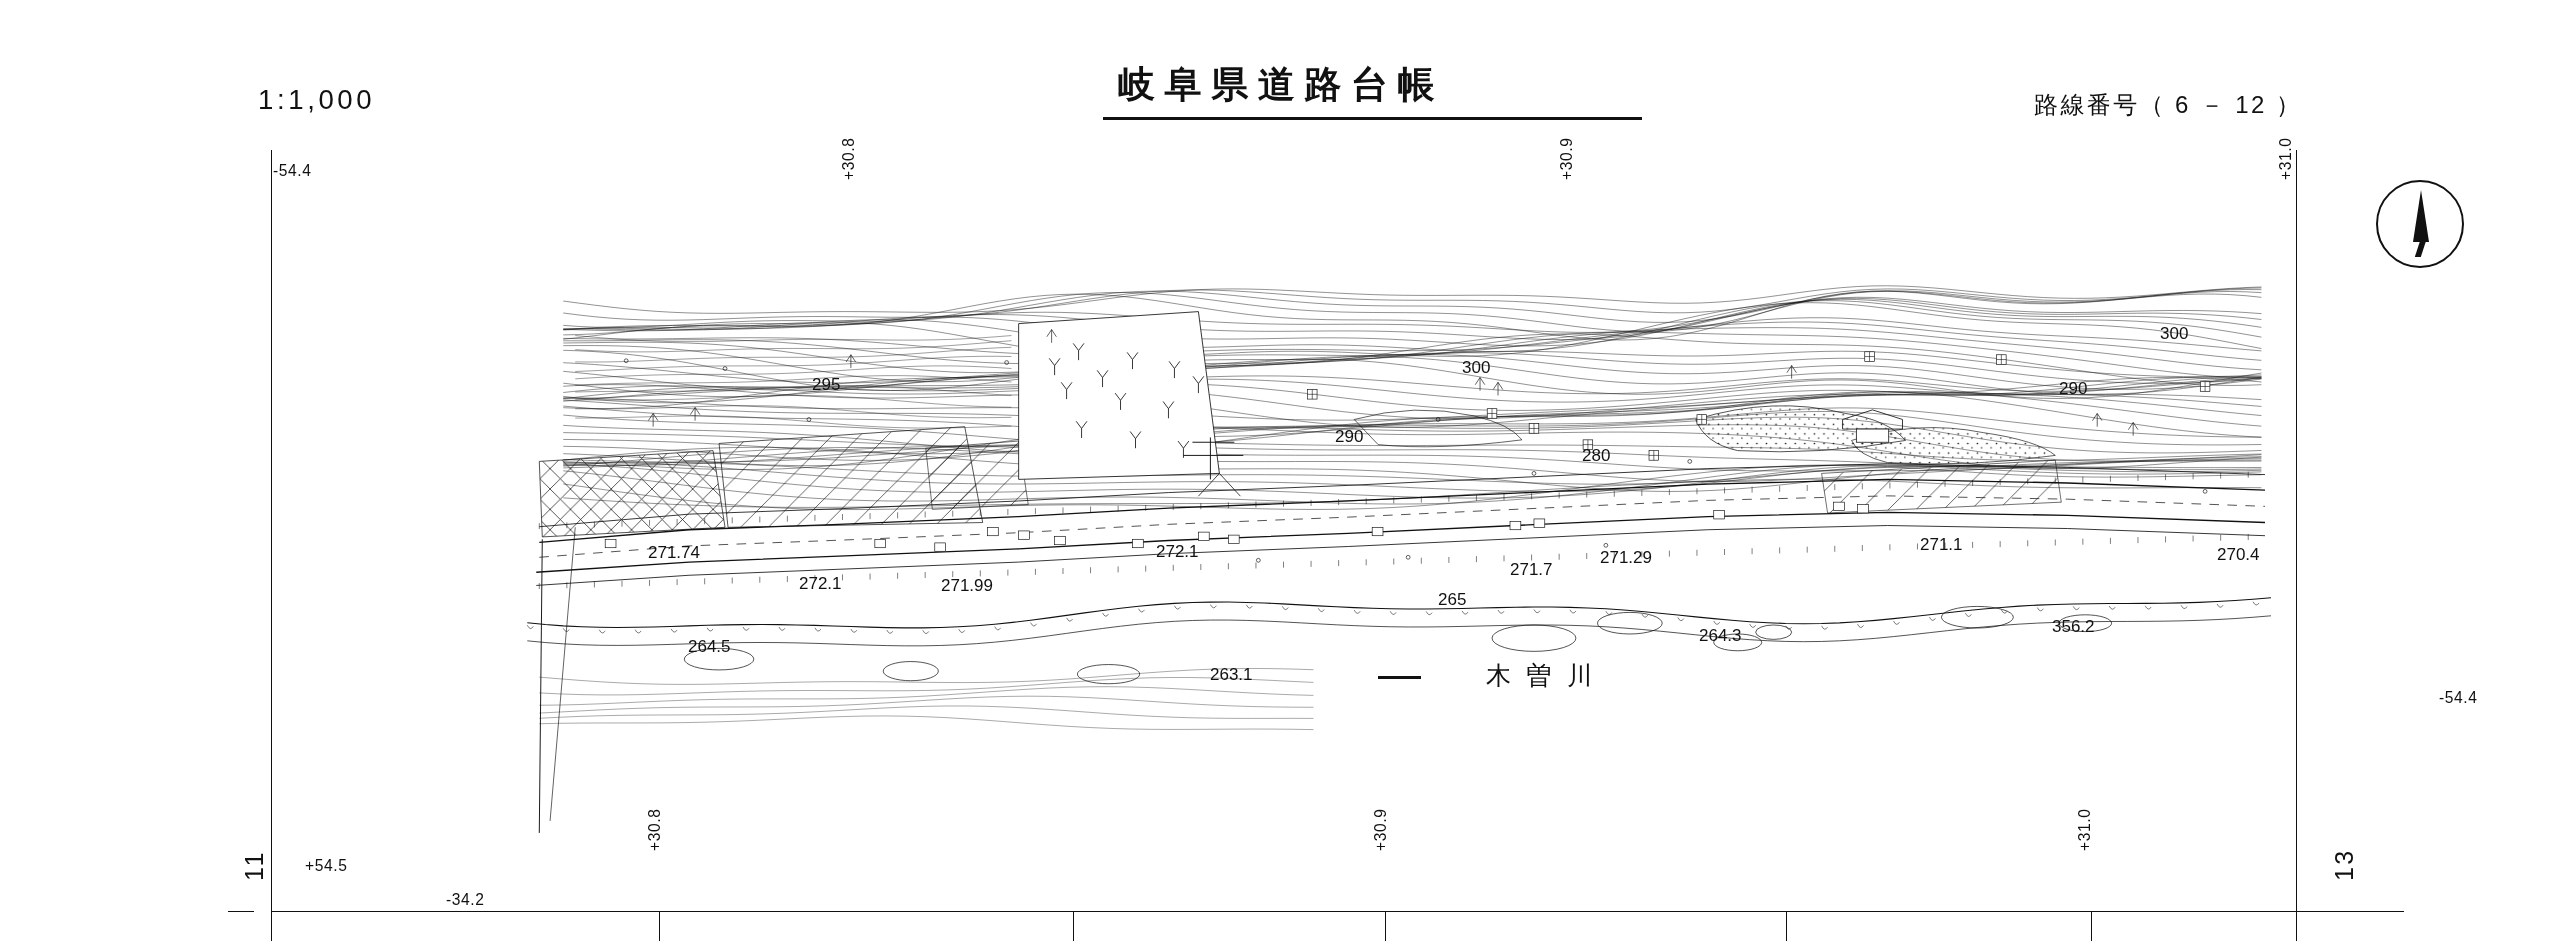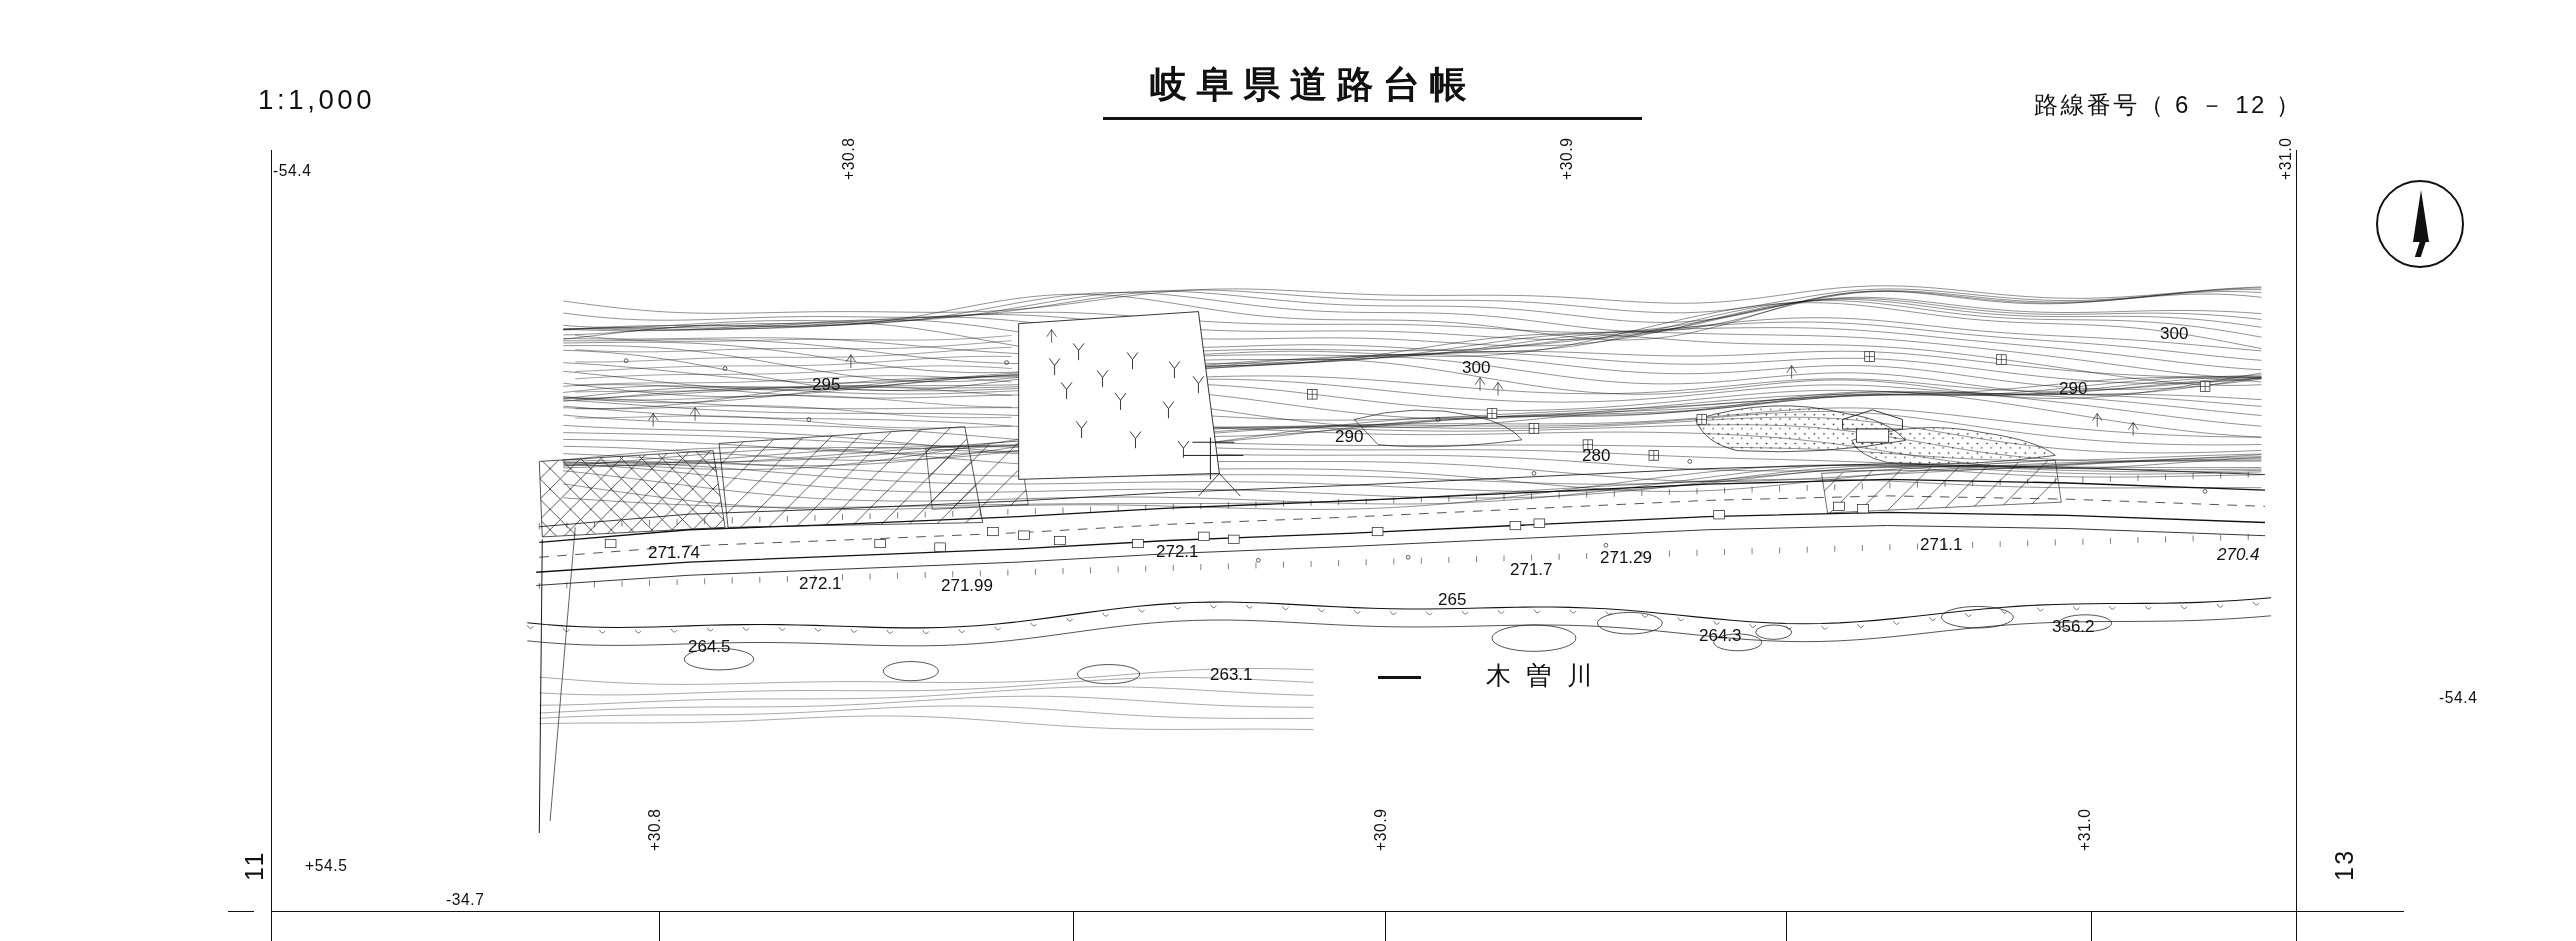--- a/index.html
+++ b/index.html
@@ -2,21 +2,21 @@
 <html style="font-size:9.6px"><head>
 <meta charset="utf-8">
 <style>
   html,body{margin:0;padding:0;background:#ffffff;}
   body{width:2576px;height:942px;position:relative;overflow:hidden;
        font-family:"Liberation Sans",sans-serif;color:#111;}
   .sheet{position:absolute;left:0;top:0;width:2576px;height:942px;background:#fff;}
 
   
   .scale-label{position:absolute;left:258px;top:84px;font-size:27.6px;letter-spacing:3.6px;}
-  .main-title{position:absolute;left:1118px;top:60px;font-size:37px;font-weight:bold;letter-spacing:9.6px;margin-left:32px;}
+  .main-title{position:absolute;left:1118px;top:60px;font-size:37px;font-weight:bold;letter-spacing:9.6px;}
   .title-rule{position:absolute;left:1103px;top:117px;width:539px;height:3px;background:#111;}
   .route-label{position:absolute;left:2034px;top:89px;font-size:24px;letter-spacing:2.4px;}
 
   
   .vline{position:absolute;width:1.2px;background:#111;}
   .hline{position:absolute;height:1.2px;background:#111;}
 
   
   .tick{position:absolute;font-size:15.6px;letter-spacing:0.6px;white-space:nowrap;}
   .tick.rot{transform-origin:left top;transform:rotate(-90deg);}
@@ -423,41 +423,41 @@
       </g>
   </svg>
 
   <div id="ticks">
       <div class="tick" style="left: 273px; top: 162px;">-54.4</div>
       <div class="tick rot" style="left: 840px; top: 180px; transform: rotate(-90deg);">+30.8</div>
       <div class="tick rot" style="left: 1558px; top: 180px; transform: rotate(-90deg);">+30.9</div>
       <div class="tick rot" style="left: 2277px; top: 180px; transform: rotate(-90deg);">+31.0</div>
       <div class="tick" style="left: 2439px; top: 689px;">-54.4</div>
       <div class="tick" style="left: 282px; top: 857px; margin-left: 23px;">+54.5</div>
-      <div class="tick" style="left: 446px; top: 891px;">-34.7</div>
+      <div class="tick" style="left: 446px; top: 891px;">-34.2</div>
       <div class="tick rot" style="left: 646px; top: 851px; transform: rotate(-90deg);">+30.8</div>
       <div class="tick rot" style="left: 1372px; top: 851px; transform: rotate(-90deg);">+30.9</div>
       <div class="tick rot" style="left: 2076px; top: 851px; transform: rotate(-90deg);">+31.0</div>
     </div>
   <div id="mlabels">
       <div class="mlabel" style="left: 812px; top: 375px;">295</div>
       <div class="mlabel" style="left: 1462px; top: 358px;">300</div>
       <div class="mlabel" style="left: 2160px; top: 324px;">300</div>
       <div class="mlabel" style="left: 1335px; top: 427px;">290</div>
       <div class="mlabel" style="left: 2059px; top: 379px;">290</div>
       <div class="mlabel" style="left: 1582px; top: 446px;">280</div>
       <div class="mlabel" style="left: 1438px; top: 590px;">265</div>
       <div class="mlabel" style="left: 648px; top: 543px;">271.74</div>
       <div class="mlabel" style="left: 799px; top: 574px;">272.1</div>
       <div class="mlabel" style="left: 941px; top: 576px; text-align: right;">271.99</div>
       <div class="mlabel" style="left: 1156px; top: 542px;">272.1</div>
       <div class="mlabel" style="left: 1510px; top: 560px;">271.7</div>
       <div class="mlabel" style="left: 1600px; top: 548px;">271.29</div>
       <div class="mlabel" style="left: 1920px; top: 535px;">271.1</div>
-      <div class="mlabel" style="left: 2217px; top: 545px; font-style: italic;">270.4</div>
+      <div class="mlabel" style="left: 2217px; top: 545px;">270.4</div>
       <div class="mlabel" style="left: 688px; top: 637px;">264.5</div>
       <div class="mlabel" style="left: 1210px; top: 665px;">263.1</div>
       <div class="mlabel" style="left: 1699px; top: 626px;">264.3</div>
       <div class="mlabel" style="left: 2052px; top: 617px;">356.2</div>
     </div>
 
   <div class="river-dash"></div>
   <div class="river-name">木曽川</div>
 
 </div>

